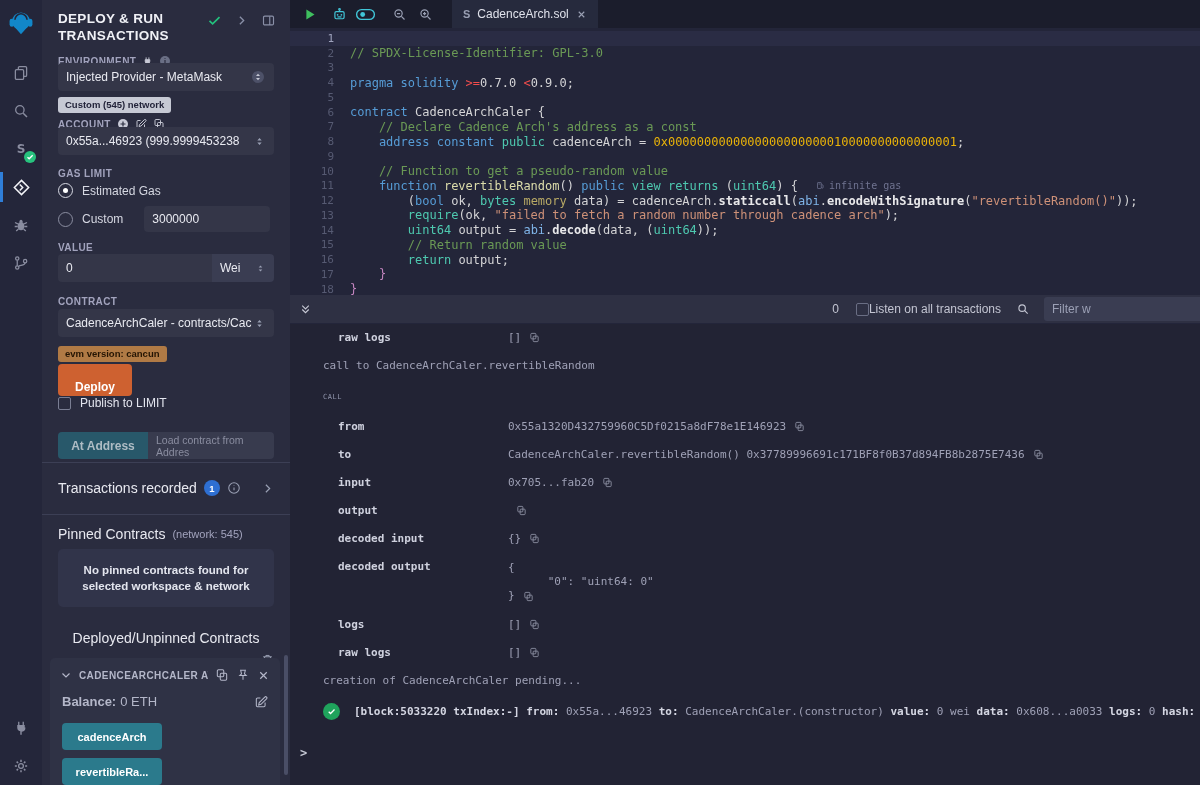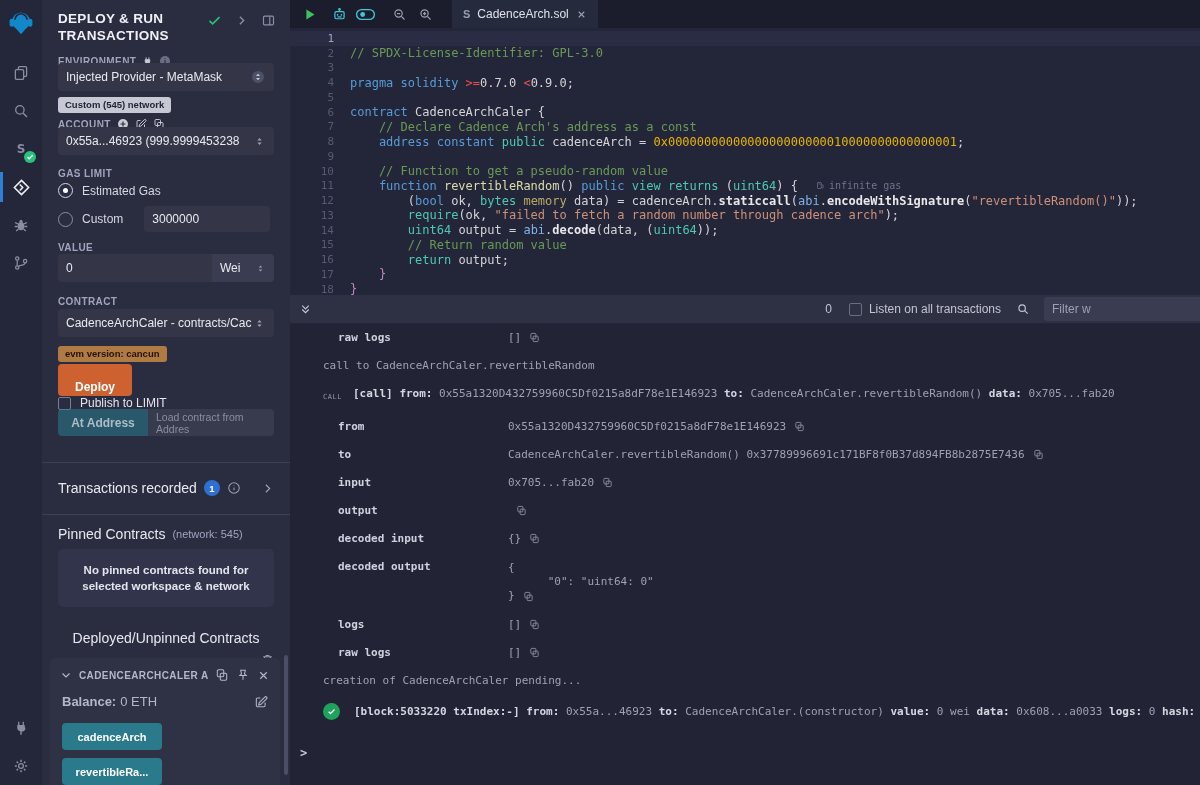--- a/index.html
+++ b/index.html
@@ -64,21 +64,21 @@
   .ln{width:44px;text-align:right;padding-right:16px;color:#565a72;flex:none;font-size:11px;}
   .cl.cur .ln{color:#9fa3bd;}
   .kw{color:#569cd6;} .ty{color:#4ec9b0;} .fn{color:#dcdcaa;} .str{color:#ce9178;}
   .num{color:#eab308;} .op{color:#f14c4c;} .cm{color:#6a9955;} .pl{color:#d4d4d6;}
   .olv{color:#b8a965;} .abi{color:#7fb4e8;} .mth{color:#e8e8ea;font-weight:bold;} .br{color:#c586c0;}
   .ghost{color:#6f7390;font-size:10px;margin-left:18px;display:inline-flex;align-items:center;gap:4px;}
   
   #term{left:290px;top:295px;width:910px;height:490px;background:#222334;position:absolute;overflow:hidden;}
   #term-bar{height:28px;background:#2e3043;display:flex;align-items:center;border-bottom:1px solid #23253a;}
   #term-bar .count{color:#c3c5d2;font-size:12px;margin-left:auto;}
-  #term-bar .listen{display:flex;align-items:center;gap:7px;color:#c3c5d2;font-size:12px;margin-left:17px;}
+  #term-bar .listen{display:flex;align-items:center;color:#c3c5d2;font-size:12px;margin-left:17px;}
   #filter{background:#3a3d52;height:24px;width:140px;margin-left:14px;display:flex;align-items:center;
         padding:0 8px;color:#9ba0b5;font-size:12px;border-radius:3px 0 0 3px;}
   #term-body{padding:8px 0 0 33px;font:11px "DejaVu Sans Mono",monospace;color:#9fa1b6;}
   .t-row{display:flex;margin-bottom:16px;line-height:12px;padding-left:15px;}
   .t-row .k{width:170px;font-weight:700;color:#cfd1de;flex:none;}
   .t-row .v{white-space:pre;}
   .t-copy{margin-left:8px;flex:none;cursor:pointer;}
   .t-text{margin:4px 0 16px;line-height:12px;}
   .t-call{display:flex;margin:10px 0 18px;line-height:12px;}
   .t-call .tag{width:30px;flex:none;font-size:7px;letter-spacing:.5px;color:#9094ab;text-transform:uppercase;padding-top:3px;}
@@ -286,21 +286,21 @@
           <path d="M8 10L12 5.5 16 10zM8 14L12 18.5 16 14z" fill="#9aa0b4"></path>
         </svg>
       </span>
   </div>
   <div class="sp" style="top:343px;"><span class="badge-evm">evm version: cancun</span></div>
   <div class="sp" style="top:364px;"><button class="btn-deploy">Deploy</button></div>
   <div class="sp radio-row" style="top:396px;">
     <span class="cb"></span>
       <span style="color:#e3e5ee;font-size:12px;">Publish to LIMIT</span>
   </div>
-  <div class="sp" style="top:409px;display:flex;">
+  <div class="sp" style="top:432px;display:flex;">
     <button class="btn-ataddr">At Address</button>
     <span class="inp-ataddr">Load contract from Addres</span>
   </div>
 
   <div class="sp divider" style="top:462px;left:0;right:0;"></div>
   <div class="sp sec-title" style="top:480px;">
     <span>Transactions recorded</span>
     <span class="badge-count">1</span>
     <span>
         <svg width="14" height="14" viewBox="0 0 24 24" fill="none" stroke="#9aa0b4" stroke-width="1.8">
@@ -472,21 +472,20 @@
         <span class="t-copy">
           <svg width="11" height="11" viewBox="0 0 24 24" fill="none" stroke="#8a8da0" stroke-width="2">
             <rect x="9" y="9" width="11" height="12" rx="2"></rect>
             <rect x="4" y="3" width="11" height="12" rx="2"></rect>
           </svg>
         </span>
       </div>
       <div class="t-text">call to CadenceArchCaler.revertibleRandom</div>
       <div class="t-call">
         <span class="tag">call</span>
-        <span style="white-space: pre;"><span class="t-b">[call]</span><span> </span><span class="t-b">from:</span><span> 0x55a1320D432759960C5Df0215a8dF78e1E146923 </span><span class="t-b">to:</span><span> CadenceArchCaler.revertibleRandom() </span><span class="t-b">data:</span><span> 0x705...fab20</span></span>
       </div>
       <div class="t-row">
         <span class="k">from</span>
         <span class="v">0x55a1320D432759960C5Df0215a8dF78e1E146923</span>
         <span class="t-copy">
           <svg width="11" height="11" viewBox="0 0 24 24" fill="none" stroke="#8a8da0" stroke-width="2">
             <rect x="9" y="9" width="11" height="12" rx="2"></rect>
             <rect x="4" y="3" width="11" height="12" rx="2"></rect>
           </svg>
         </span>

